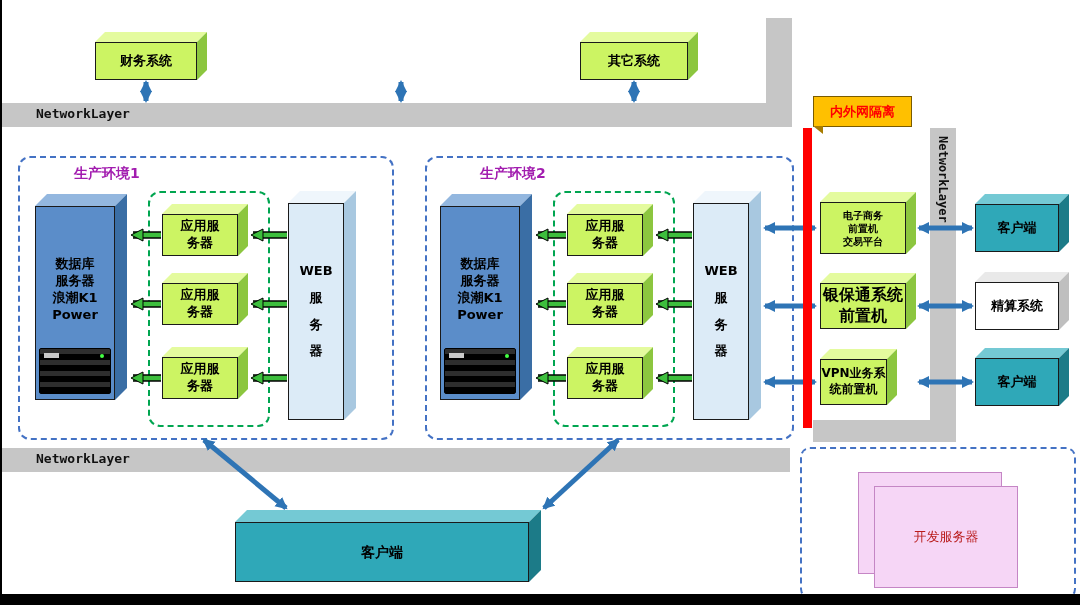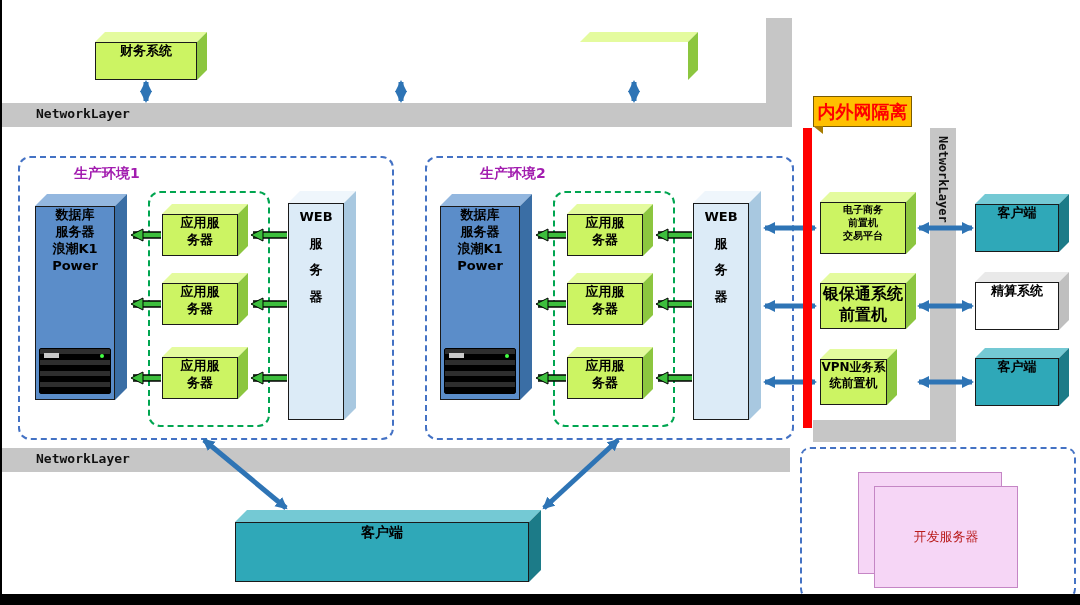--- a/index.html
+++ b/index.html
@@ -12,40 +12,40 @@
             font-weight:bold;font-size:13px;color:#111;}
   .vbarlabel{display:block;margin:8px auto 0 auto;writing-mode:vertical-rl;
              font-family:"DejaVu Sans Mono","Liberation Mono",monospace;font-weight:bold;font-size:12px;color:#111;}
 
   
   .redbar{position:absolute;left:803px;top:128px;width:9px;height:300px;background:#ff0000;z-index:30;}
 
   
   .ribbon{position:absolute;left:813px;top:96px;width:97px;height:29px;background:#ffc000;
           border:1px solid #7a5b00;z-index:31;display:flex;align-items:center;justify-content:center;}
-  .ribbon span{color:#ff0000;font-weight:bold;font-size:18px;}
+  .ribbon span{color:#ff0000;font-weight:bold;font-size:13px;}
   .ribbon::after{content:"";position:absolute;left:-1px;bottom:-8px;border-top:8px solid #a87c00;
                  border-left:10px solid transparent;}
 
   
   .denv{position:absolute;border:2px dashed #4472c4;border-radius:12px;z-index:2;background:transparent;}
   .denv .title{position:absolute;top:7px;font-weight:bold;font-size:14px;color:#a21caf;}
   .dapp{position:absolute;border:2px dashed #00a550;border-radius:12px;z-index:3;}
   .ddev{position:absolute;left:800px;top:447px;width:272px;height:148px;border:2px dashed #4472c4;
         border-radius:10px;z-index:2;}
 
   
   .b3d{position:absolute;z-index:10;--d:10px;}
   .b3d .topf{position:absolute;inset:0;background:var(--top);
         clip-path:polygon(0 var(--d),var(--d) 0,100% 0,calc(100% - var(--d)) var(--d));}
   .b3d .sidef{position:absolute;inset:0;background:var(--side);
         clip-path:polygon(calc(100% - var(--d)) var(--d),100% 0,100% calc(100% - var(--d)),calc(100% - var(--d)) 100%);}
   .b3d .front{position:absolute;left:0;top:var(--d);width:calc(100% - var(--d));height:calc(100% - var(--d));
         background:var(--front);border:1px solid #1a1a1a;box-sizing:border-box;
-        display:flex;justify-content:center;text-align:center;}
+        display:flex;align-items:center;justify-content:center;text-align:center;}
   .b3d .front span{white-space:pre-line;font-weight:bold;font-size:13px;color:#000;line-height:1.3;}
 
   .green{--front:#ccf463;--top:#e4fb9e;--side:#8cc63f;}
   .teal{--front:#2fa8b8;--top:#74c9d4;--side:#1c7b88;}
   .dbblue{--front:#5b8dc9;--top:#93b7df;--side:#3a6ea5;}
   .webblue{--front:#dcebf7;--top:#eff6fc;--side:#a8c8e0;}
   .whitebox{--front:#ffffff;--top:#e9e9e9;--side:#bfbfbf;}
 
   .web .front span{line-height:2.05;}
   .dbbox .front{padding-bottom:26px;}
@@ -90,20 +90,23 @@
   <div class="b3d green" style="left:95px;top:32px;width:112px;height:48px">
     <div class="topf"></div>
     <div class="sidef"></div>
     <div class="front">
         <span>财务系统</span>
       </div>
   </div>
   <div class="b3d green" style="left:580px;top:32px;width:118px;height:48px">
     <div class="topf"></div>
     <div class="sidef"></div>
+    <div class="front">
+        <span>其它系统</span>
+      </div>
   </div>
 
   <div class="denv" style="left:18px;top:156px;width:372px;height:280px">
     <span class="title" style="left:54px">生产环境1</span>
   </div>
   <div class="b3d dbblue dbbox" style="left:35px;top:194px;width:92px;height:206px;--d:12px">
     <div class="topf"></div>
     <div class="sidef"></div>
     <div class="front">
         <span>数据库

